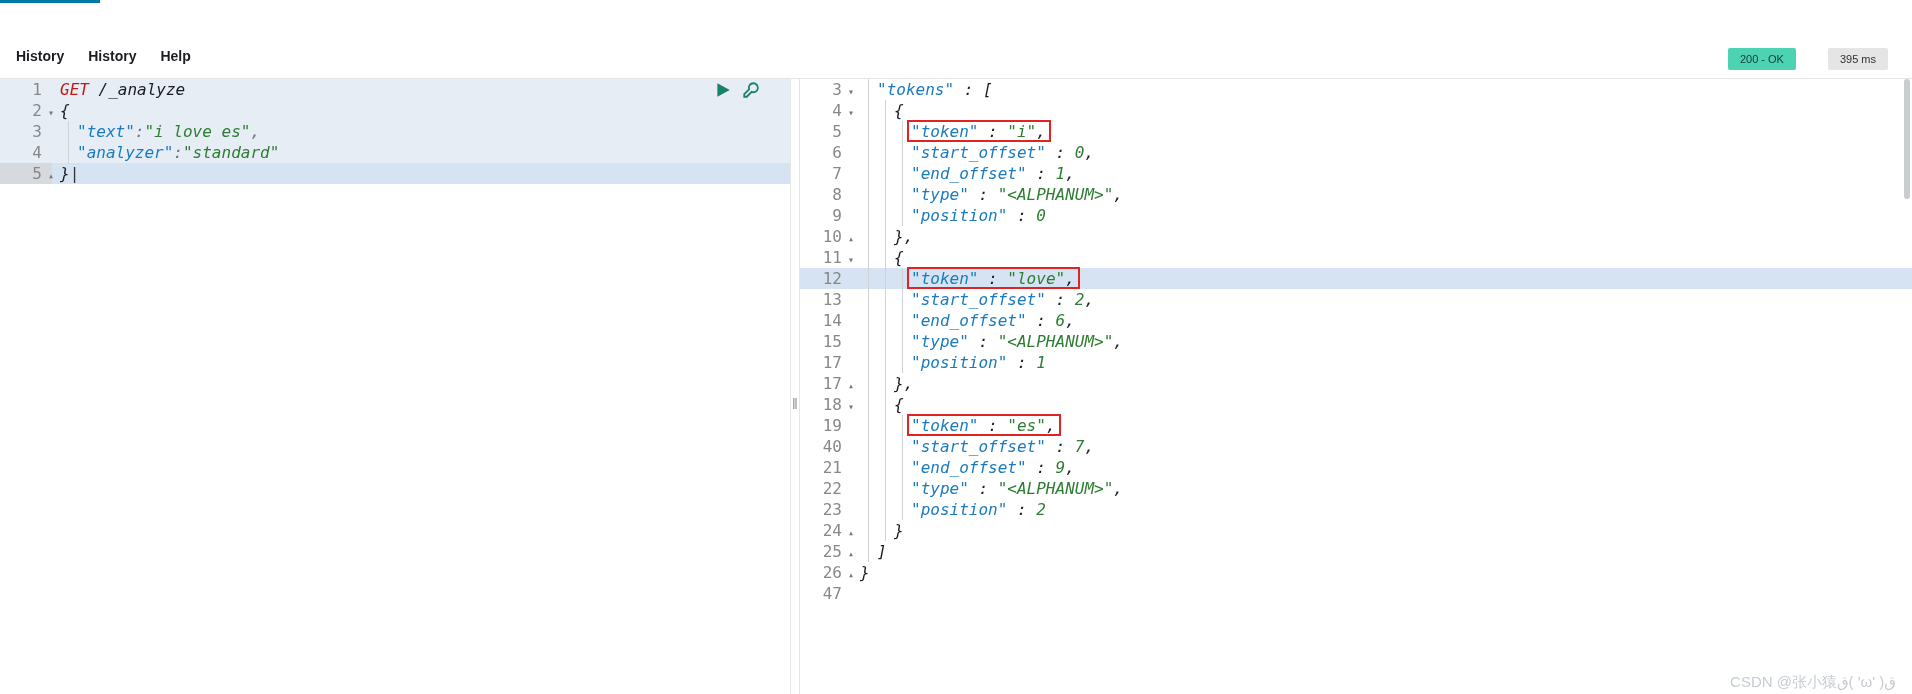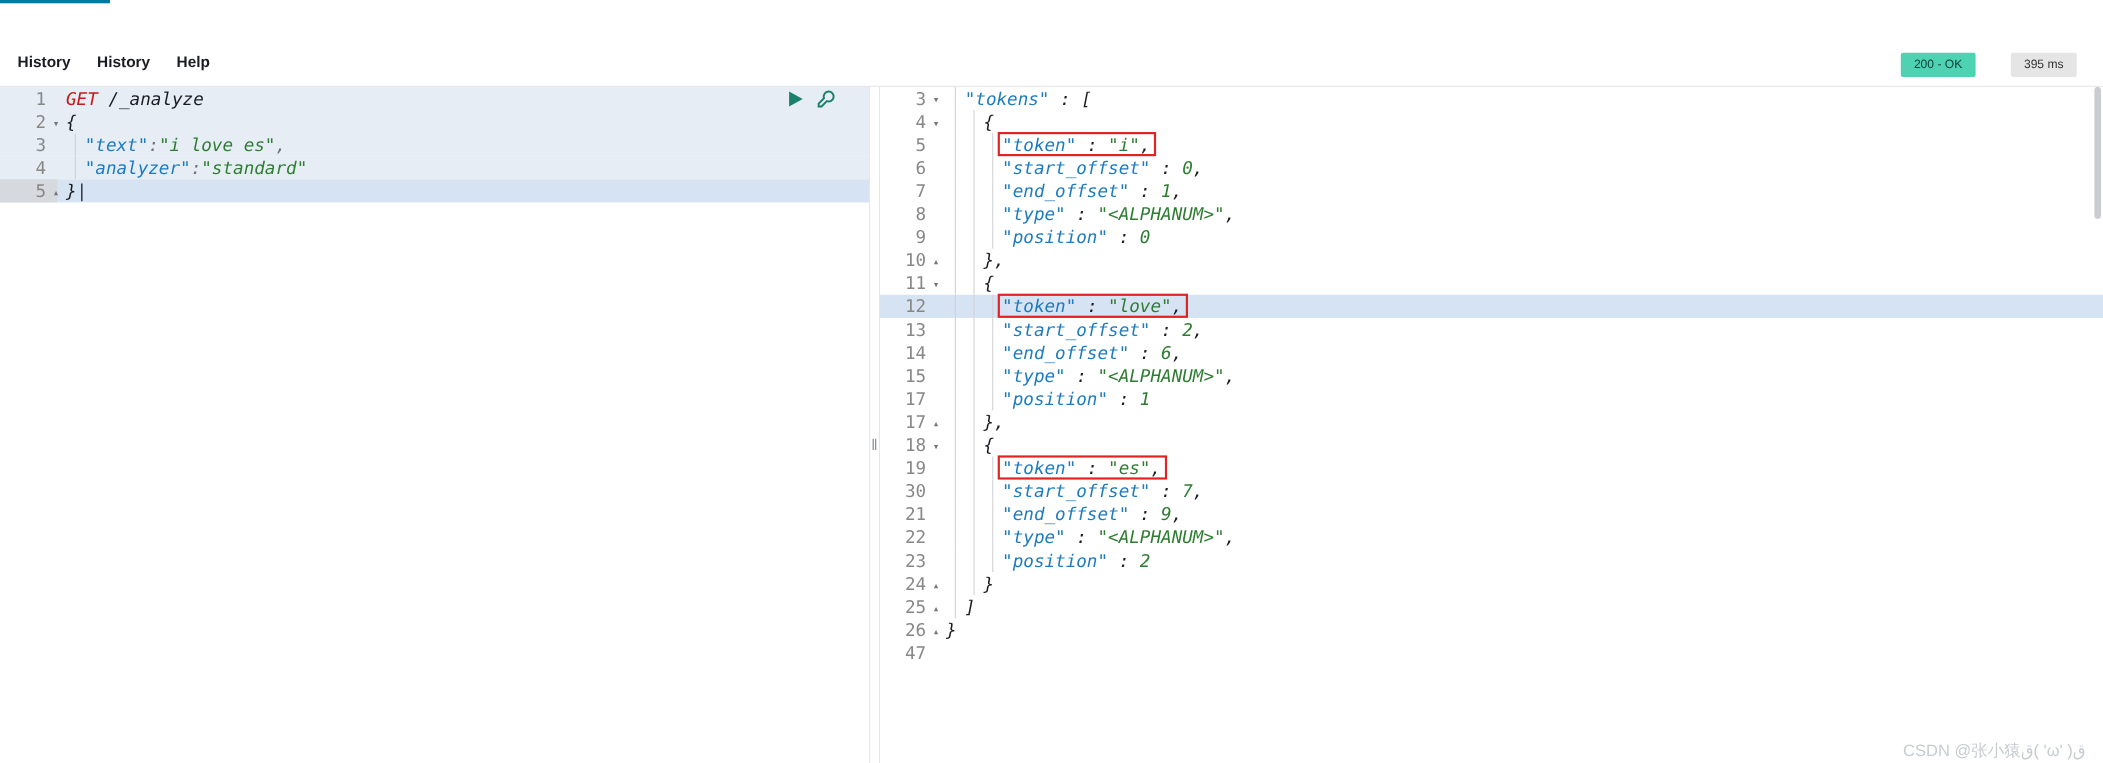--- a/index.html
+++ b/index.html
@@ -197,21 +197,21 @@
         <div class="editor-line"><div class="gutter">10<span class="fold">▴</span></div><div class="code" style="position: relative;"><span class="guide"></span><span class="guide"></span><span class="tok-plain">},</span></div></div>
         <div class="editor-line"><div class="gutter">11<span class="fold">▾</span></div><div class="code" style="position: relative;"><span class="guide"></span><span class="guide"></span><span class="tok-plain">{</span></div></div>
         <div class="editor-line sel-row"><div class="gutter">12</div><div class="code" style="position: relative;"><span class="guide"></span><span class="guide"></span><span class="guide"></span><span class="tok-key">"token"</span><span class="tok-plain"> : </span><span class="tok-string">"love"</span><span class="tok-plain">,</span><span class="redbox" style="left: 55px; top: -1px; width: 173.2px; height: 22px;"></span></div></div>
         <div class="editor-line"><div class="gutter">13</div><div class="code" style="position: relative;"><span class="guide"></span><span class="guide"></span><span class="guide"></span><span class="tok-key">"start_offset"</span><span class="tok-plain"> : </span><span class="tok-num">2</span><span class="tok-plain">,</span></div></div>
         <div class="editor-line"><div class="gutter">14</div><div class="code" style="position: relative;"><span class="guide"></span><span class="guide"></span><span class="guide"></span><span class="tok-key">"end_offset"</span><span class="tok-plain"> : </span><span class="tok-num">6</span><span class="tok-plain">,</span></div></div>
         <div class="editor-line"><div class="gutter">15</div><div class="code" style="position: relative;"><span class="guide"></span><span class="guide"></span><span class="guide"></span><span class="tok-key">"type"</span><span class="tok-plain"> : </span><span class="tok-string">"&lt;ALPHANUM&gt;"</span><span class="tok-plain">,</span></div></div>
         <div class="editor-line"><div class="gutter">17</div><div class="code" style="position: relative;"><span class="guide"></span><span class="guide"></span><span class="guide"></span><span class="tok-key">"position"</span><span class="tok-plain"> : </span><span class="tok-num">1</span></div></div>
         <div class="editor-line"><div class="gutter">17<span class="fold">▴</span></div><div class="code" style="position: relative;"><span class="guide"></span><span class="guide"></span><span class="tok-plain">},</span></div></div>
         <div class="editor-line"><div class="gutter">18<span class="fold">▾</span></div><div class="code" style="position: relative;"><span class="guide"></span><span class="guide"></span><span class="tok-plain">{</span></div></div>
         <div class="editor-line"><div class="gutter">19</div><div class="code" style="position: relative;"><span class="guide"></span><span class="guide"></span><span class="guide"></span><span class="tok-key">"token"</span><span class="tok-plain"> : </span><span class="tok-string">"es"</span><span class="tok-plain">,</span><span class="redbox" style="left: 55px; top: -1px; width: 154px; height: 22px;"></span></div></div>
-        <div class="editor-line"><div class="gutter">30</div><div class="code" style="position: relative;"><span class="guide"></span><span class="guide"></span><span class="guide"></span><span class="tok-key">"start_offset"</span><span class="tok-plain"> : </span><span class="tok-num">7</span><span class="tok-plain">,</span></div></div>
+        <div class="editor-line"><div class="gutter">40</div><div class="code" style="position: relative;"><span class="guide"></span><span class="guide"></span><span class="guide"></span><span class="tok-key">"start_offset"</span><span class="tok-plain"> : </span><span class="tok-num">7</span><span class="tok-plain">,</span></div></div>
         <div class="editor-line"><div class="gutter">21</div><div class="code" style="position: relative;"><span class="guide"></span><span class="guide"></span><span class="guide"></span><span class="tok-key">"end_offset"</span><span class="tok-plain"> : </span><span class="tok-num">9</span><span class="tok-plain">,</span></div></div>
         <div class="editor-line"><div class="gutter">22</div><div class="code" style="position: relative;"><span class="guide"></span><span class="guide"></span><span class="guide"></span><span class="tok-key">"type"</span><span class="tok-plain"> : </span><span class="tok-string">"&lt;ALPHANUM&gt;"</span><span class="tok-plain">,</span></div></div>
         <div class="editor-line"><div class="gutter">23</div><div class="code" style="position: relative;"><span class="guide"></span><span class="guide"></span><span class="guide"></span><span class="tok-key">"position"</span><span class="tok-plain"> : </span><span class="tok-num">2</span></div></div>
         <div class="editor-line"><div class="gutter">24<span class="fold">▴</span></div><div class="code" style="position: relative;"><span class="guide"></span><span class="guide"></span><span class="tok-plain">}</span></div></div>
         <div class="editor-line"><div class="gutter">25<span class="fold">▴</span></div><div class="code" style="position: relative;"><span class="guide"></span><span class="tok-plain">]</span></div></div>
         <div class="editor-line"><div class="gutter">26<span class="fold">▴</span></div><div class="code" style="position: relative;"><span class="tok-plain">}</span></div></div>
         <div class="editor-line"><div class="gutter">47</div><div class="code" style="position: relative;"></div></div>
       </div>
     <div class="scroll-indicator"></div>
   </div>

